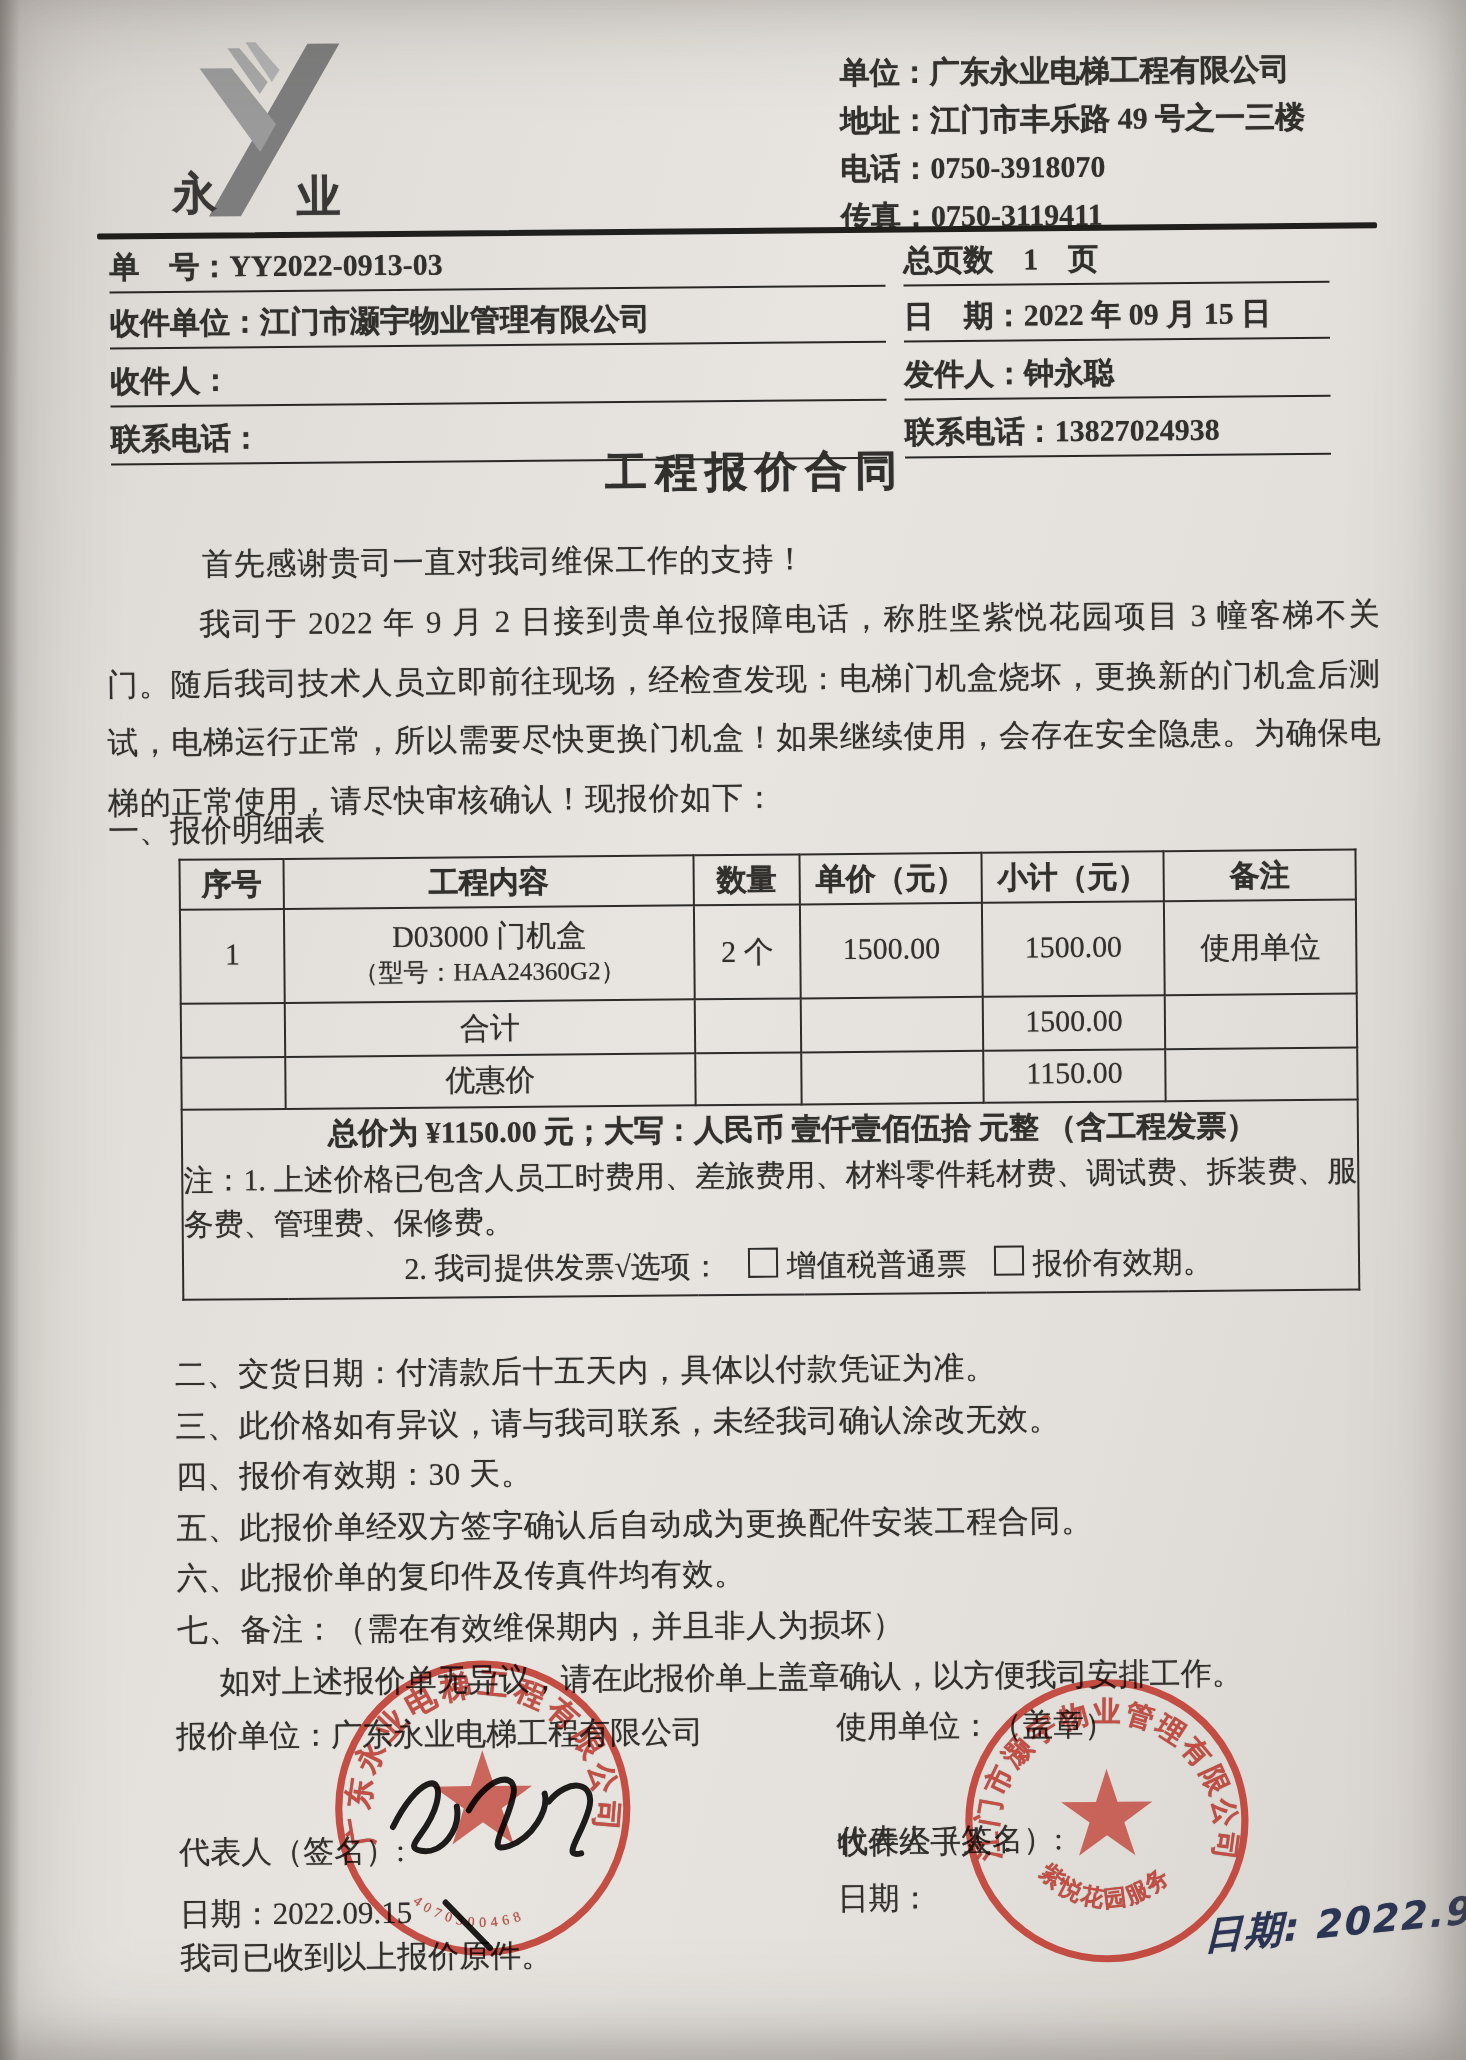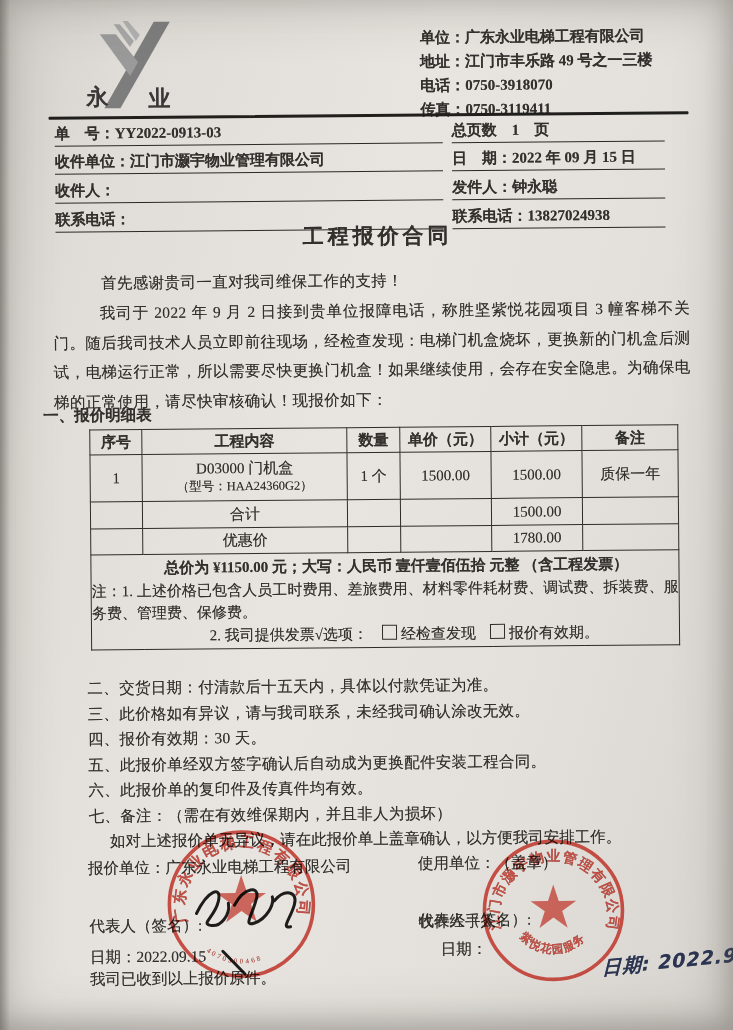--- a/index.html
+++ b/index.html
@@ -18,21 +18,21 @@
   
   .coinfo{left:424px;top:26px;width:280px;font-size:15px;font-weight:bold;line-height:24px;}
   .rule{left:52px;top:114px;width:640px;height:3px;background:#211f1c;border-radius:1px;}
   
   .mrow{height:21px;font-size:15px;font-weight:bold;border-bottom:1.6px solid #2a2825;white-space:nowrap;}
   .mL{left:58px;width:388px;}
   .mR{left:455px;width:213px;}
   .title{left:0;top:222px;width:760px;text-align:center;font-size:21px;font-weight:bold;letter-spacing:4px;}
   .para{font-size:15.5px;line-height:29.5px;letter-spacing:.4px;}
   .pbody{left:55px;top:296px;width:637px;text-align:justify;text-indent:3em;}
-  .seclabel{left:44px;top:403px;font-size:15.5px;font-weight:bold;}
+  .seclabel{left:55px;top:403px;font-size:15.5px;font-weight:normal;}
   
   table.quote{position:absolute;left:90px;top:427px;width:588px;border-collapse:collapse;table-layout:fixed;}
   table.quote td,table.quote th{border:1.6px solid #2e2c29;padding:0;text-align:center;
        font-size:15px;font-weight:normal;overflow:hidden;}
   th{font-weight:bold !important;}
   .cell-sub{font-size:12.5px;letter-spacing:0;}
   td.note{ text-align:left;padding:4px 9px 5px 9px;font-size:14.5px;line-height:22.5px;}
   .tprice{font-weight:bold;text-indent:1.5em;}
   .cbx{display:inline-block;width:13px;height:13px;border:1.7px solid #2e2c29;
        vertical-align:-1px;margin:0 4px 0 14px;}
@@ -107,47 +107,47 @@
         <th>单价（元）</th>
         <th>小计（元）</th>
         <th>备注</th>
       </tr>
       <tr style="height:47px">
         <td>1</td>
         <td>
           <div>D03000 门机盒</div>
           <div class="cell-sub">（型号：HAA24360G2）</div>
         </td>
-        <td>1 个</td>
+        <td>2 个</td>
         <td>1500.00</td>
         <td>1500.00</td>
-        <td>质保一年</td>
+        <td>使用单位</td>
       </tr>
       <tr style="height:27px">
         <td></td>
         <td>合计</td>
         <td></td>
         <td></td>
         <td>1500.00</td>
         <td></td>
       </tr>
       <tr style="height:26px">
         <td></td>
         <td>优惠价</td>
         <td></td>
         <td></td>
-        <td>1780.00</td>
+        <td>1150.00</td>
         <td></td>
       </tr>
       <tr style="height:95px">
         <td class="note" colspan="6">
           <div class="tprice">总价为 ¥1150.00 元；大写：人民币 壹仟壹佰伍拾 元整 （含工程发票）</div>
           <div style="text-align:justify">注：1. 上述价格已包含人员工时费用、差旅费用、材料零件耗材费、调试费、拆装费、服务费、管理费、保修费。</div>
           <div style="text-indent:2.5em">
-            <span>2.  我司提供发票√选项：</span><span class="cbx"></span><span>经检查发现</span><span class="cbx"></span><span>报价有效期。</span>
+            <span>2.  我司提供发票√选项：</span><span class="cbx"></span><span>增值税普通票</span><span class="cbx"></span><span>报价有效期。</span>
           </div>
         </td>
       </tr>
     </tbody>
       </table>
 
     <div class="abs terms">
       <div>二、交货日期：付清款后十五天内，具体以付款凭证为准。</div>
       <div>三、此价格如有异议，请与我司联系，未经我司确认涂改无效。</div>
       <div>四、报价有效期：30 天。</div>
@@ -158,21 +158,21 @@
     <div class="abs confirm">如对上述报价单无异议，请在此报价单上盖章确认，以方便我司安排工作。</div>
 
     <div class="abs sigline" style="left:85px;top:856px">报价单位：广东永业电梯工程有限公司</div>
     <div class="abs sigline" style="left:415px;top:854px">使用单位：（盖章）</div>
 
     <div class="abs sigline" style="left:86px;top:914px">代表人（签名）:</div>
     <div class="abs sigline" style="left:86px;top:945px">日期：2022.09.15</div>
     <div class="abs sigline" style="left:86px;top:967px">我司已收到以上报价原件。</div>
 
     <div class="abs sigline" style="left:415px;top:911px">代表人（签名）:</div>
-    <div class="abs sigline" style="left:437px;top:940px">日期：</div>
+    <div class="abs sigline" style="left:415px;top:940px">日期：</div>
     <div class="abs sigline" style="left:415px;top:912px">收件经手人：</div>
 
     <div class="abs hwdate">日期: 2022.9.15</div>
 
     <svg class="stamp" style="left:153px;top:818px" width="170" height="170" viewBox="0 0 170 170">
       <circle cx="85" cy="85" r="72" fill="none" stroke="#c0392e" stroke-width="3.6"></circle>
       <path id="lsArc" d="M 31.4,104.5 A 57,57 0 1 1 138.6,104.5" fill="none"></path>
       <path id="lsBot" d="M 45,128 A 57,57 0 0 0 125,128" fill="none"></path>
       <text font-size="15" font-weight="bold" fill="#c0392e" letter-spacing="2.5">
         <textPath href="#lsArc" startOffset="2">广东永业电梯工程有限公司</textPath>

